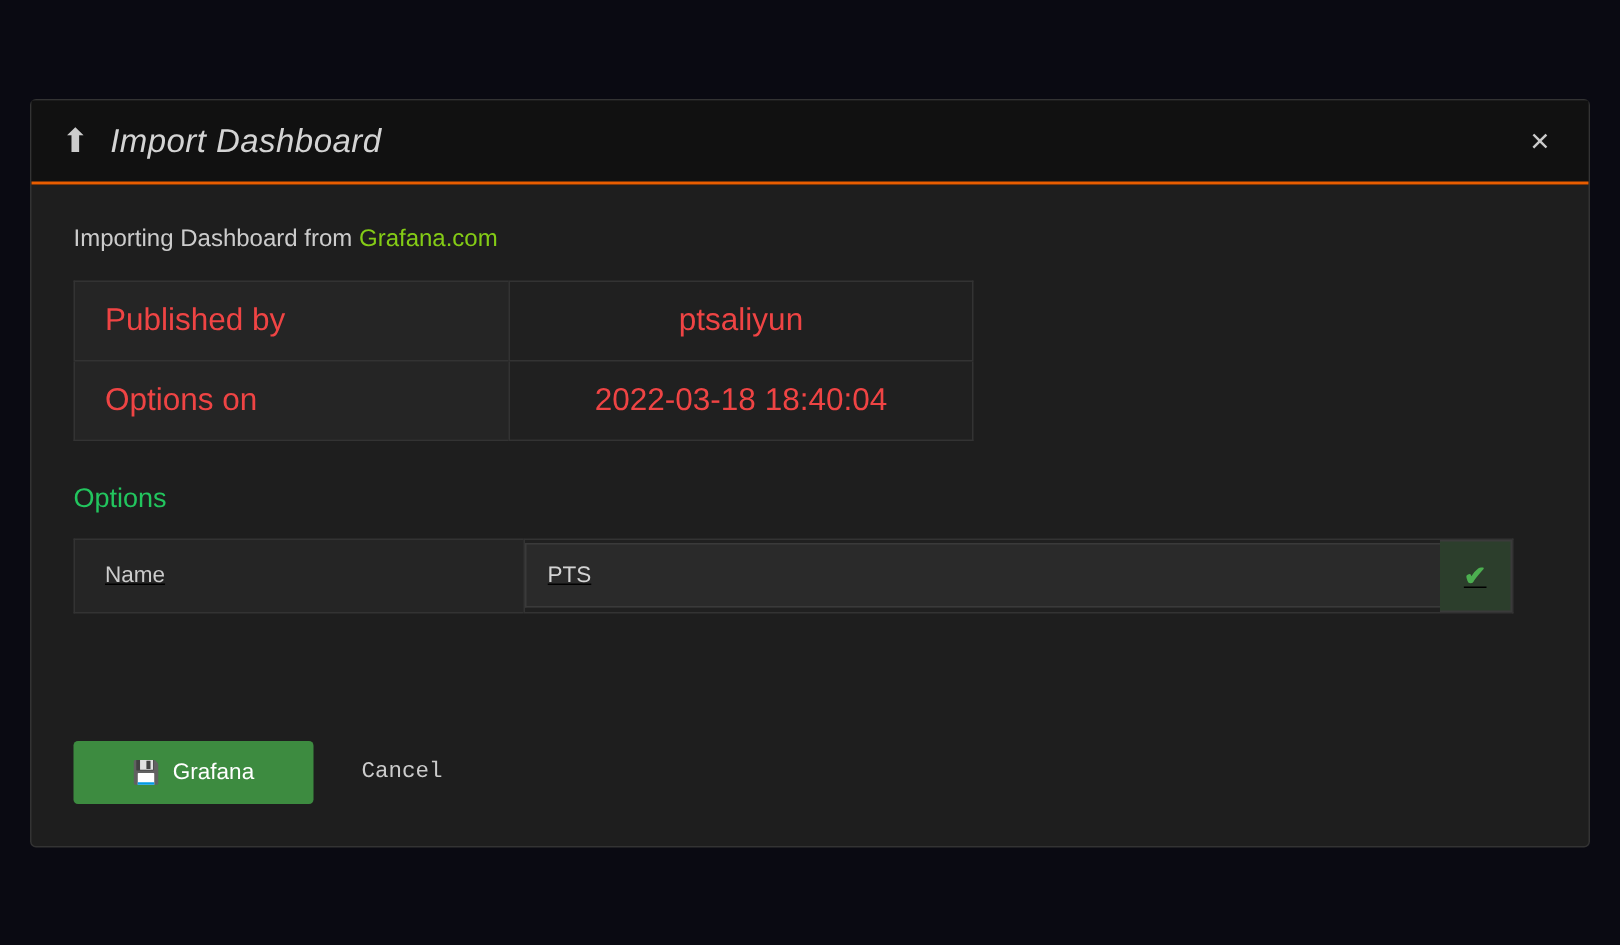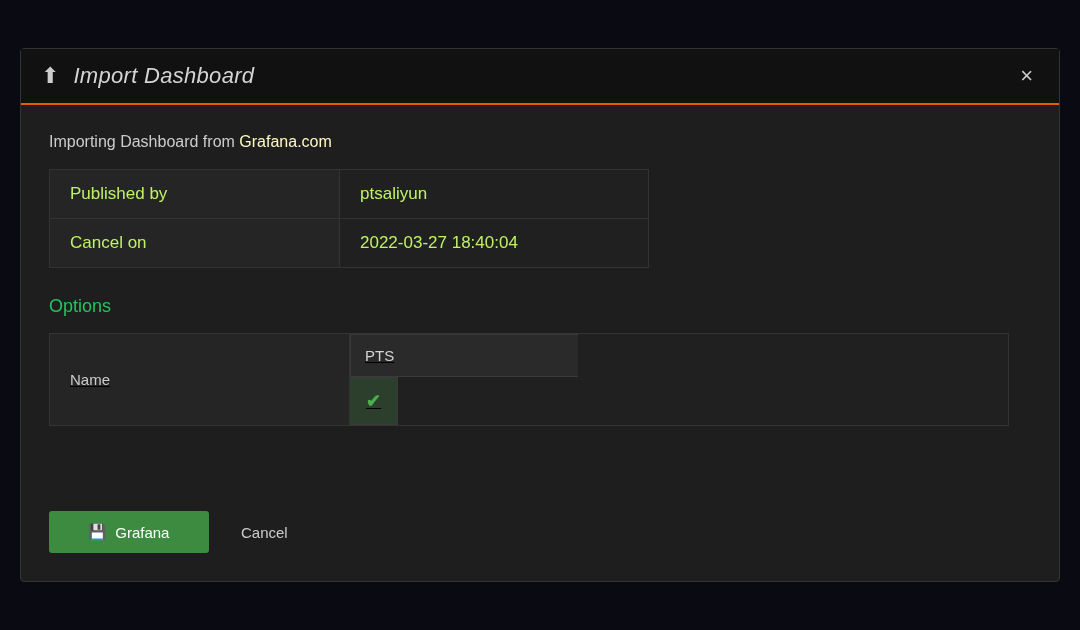--- a/index.html
+++ b/index.html
@@ -77,53 +77,54 @@
       padding: 28px 28px 24px 28px;
     }
 
     .import-source {
       font-size: 16px;
       color: #cccccc;
       margin-bottom: 18px;
     }
 
     .import-source a {
-      color: #fef9c3;
+      color: #84cc16;
       text-decoration: none;
     }
 
     .info-table {
       width: 600px;
       border-collapse: collapse;
       margin-bottom: 28px;
       border: 1px solid #333;
     }
 
     .info-table tr {
       border-bottom: 1px solid #333;
     }
 
     .info-table tr:last-child {
       border-bottom: none;
     }
 
     .info-table td {
       padding: 14px 20px;
-      font-size: 17px;
-      color: #bef264;
+      font-size: 21px;
+      color: #ef4444;
     }
 
     .info-table td:first-child {
       background: #252525;
       width: 290px;
       border-right: 1px solid #333;
     }
 
     .info-table td:last-child {
       background: #202020;
+      text-align: center;
     }
 
     .section-title {
       font-size: 18px;
       color: #22c55e;
       margin-bottom: 16px;
       font-weight: 500;
     }
 
     .options-table {
@@ -179,22 +180,21 @@
     }
 
     .options-table td.input-cell {
       background: #202020;
       padding: 0;
       position: relative;
     }
 
     .input-row {
       display: flex;
-      align-items: flex-start;
-      flex-direction: column;
+      align-items: center;
     }
 
     .text-input {
       flex: 1;
       background: #2a2a2a;
       border: 1px solid #3a3a3a;
       border-right: none;
       color: #d4d4d4;
       font-size: 15px;
       padding: 12px 14px;
@@ -274,20 +274,21 @@
       justify-content: center;
     }
 
     .btn-cancel, .btn-back {
       background: transparent;
       color: #cccccc;
       border: none;
       font-size: 15px;
       cursor: pointer;
       padding: 12px 18px;
+      font-family: Liberation Mono, monospace;
     }
 
     .floppy-icon {
       font-size: 15px;
     }
   </style>
 </head>
 <body>
 
 <div class="modal-overlay">
@@ -307,22 +308,22 @@
         <span>Importing Dashboard from </span><a href="#">Grafana.com</a>
       </div>
 
       <table class="info-table">
         <tbody>
             <tr>
           <td>Published by</td>
           <td>ptsaliyun</td>
         </tr>
         <tr>
-          <td>Cancel on</td>
-          <td>2022-03-27 18:40:04</td>
+          <td>Options on</td>
+          <td>2022-03-18 18:40:04</td>
         </tr>
       </tbody>
         </table>
 
       <div class="section-title">Options</div>
 
       <table class="options-table">
 
         <tbody>
             <tr>

